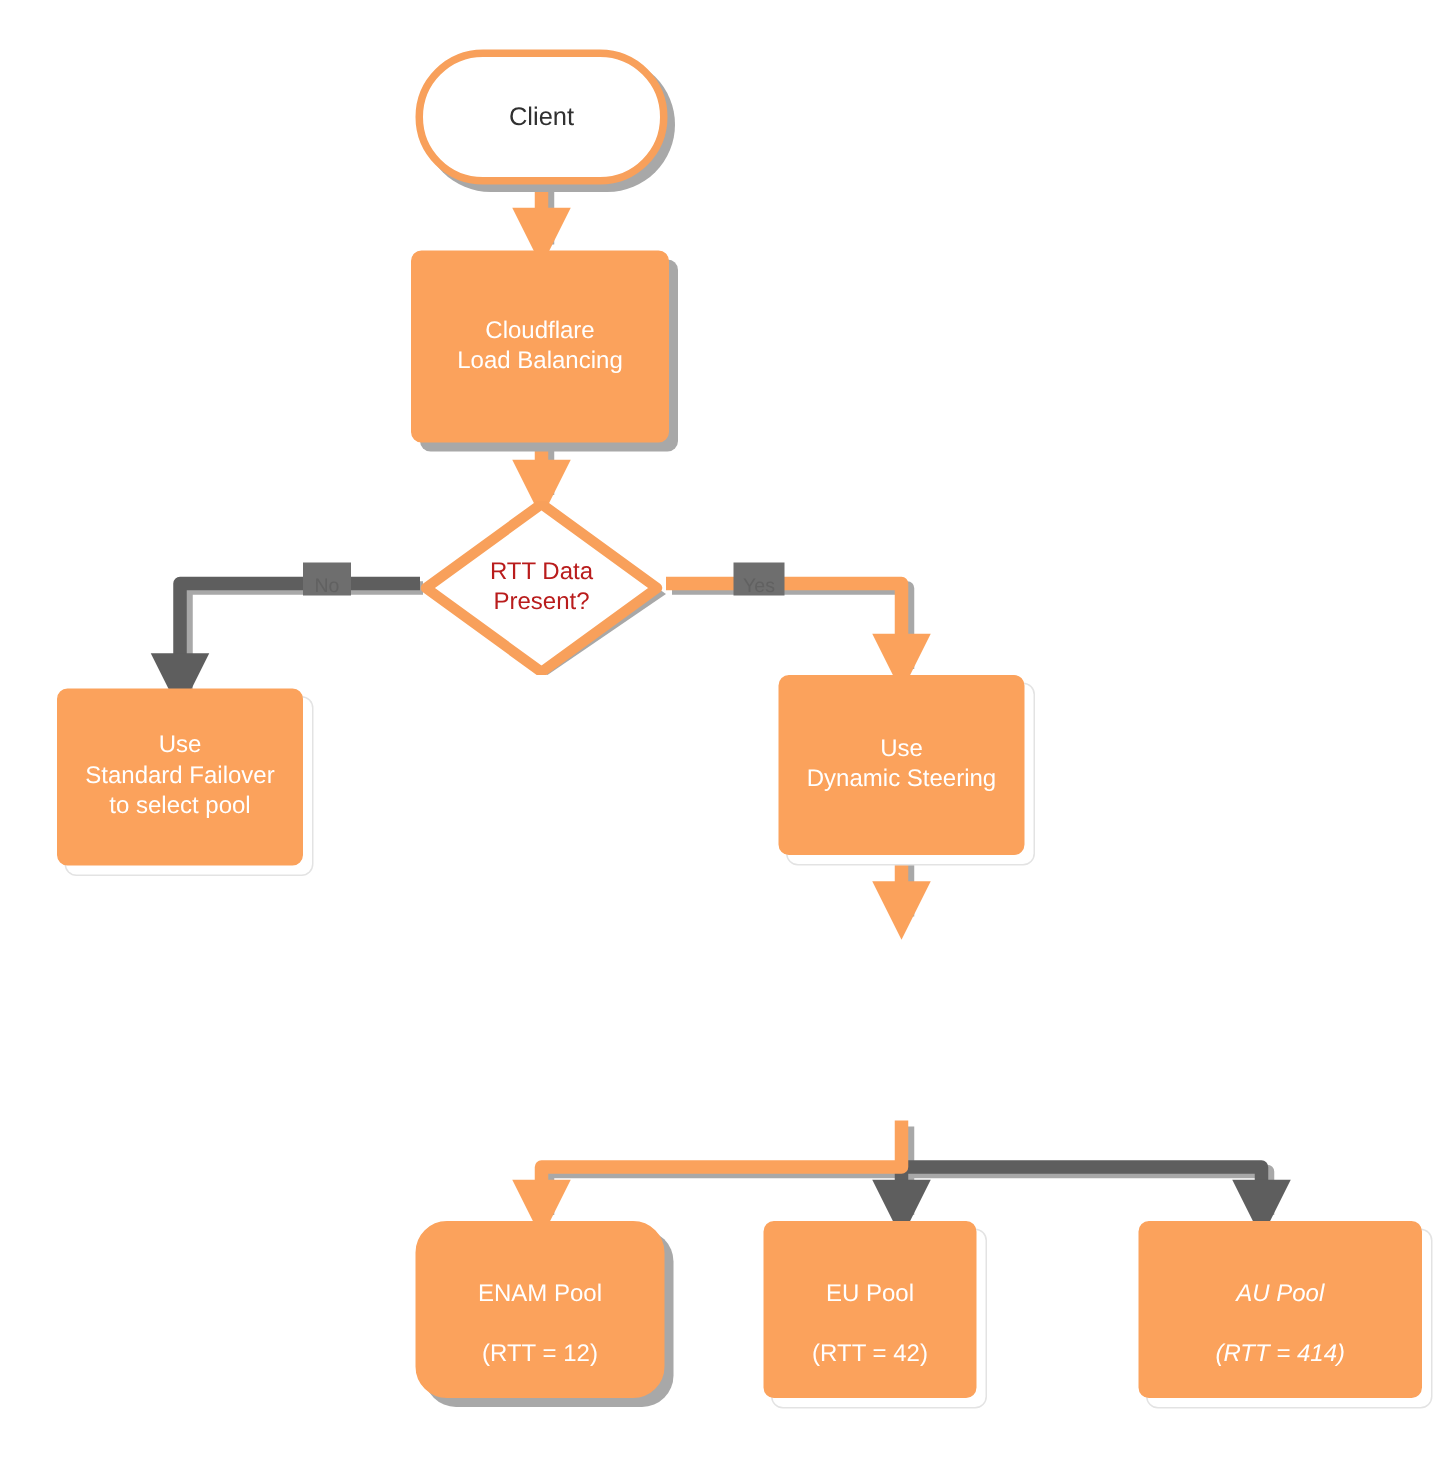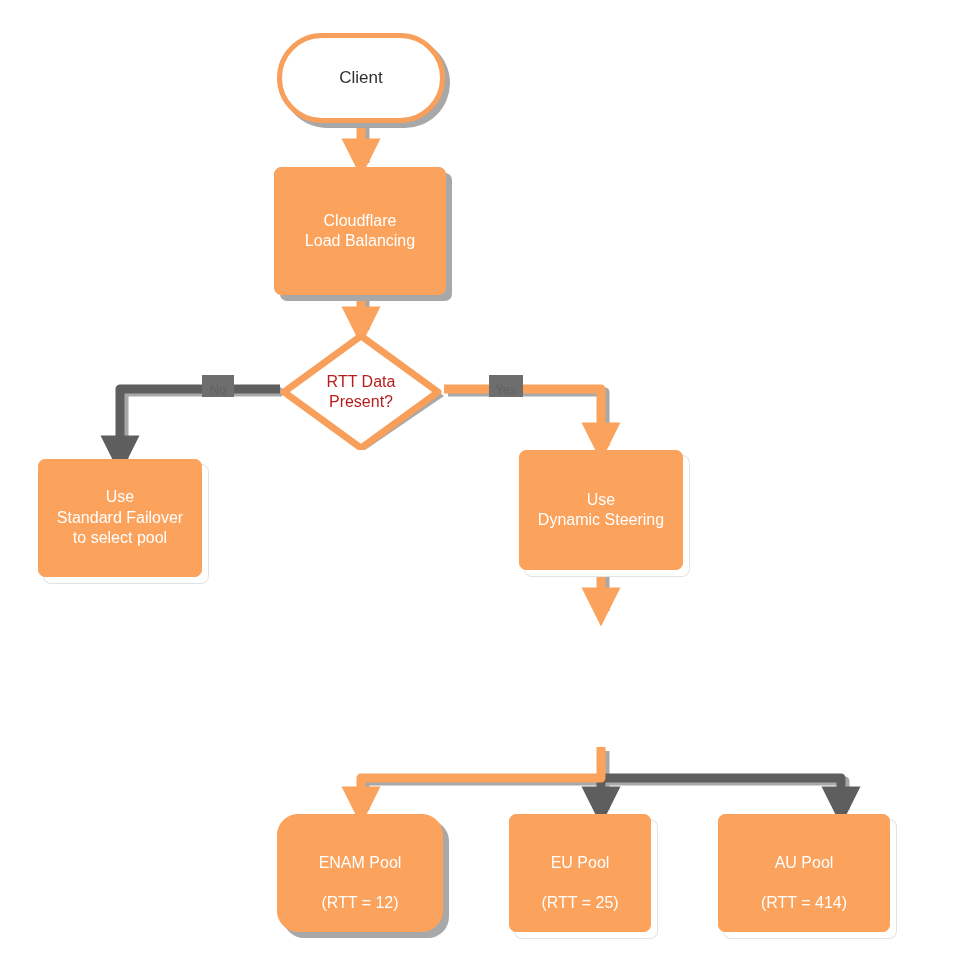--- a/index.html
+++ b/index.html
@@ -177,24 +177,24 @@
   <div class="node n-process shadow-gray" style="left:277px; top:814px; width:166px; height:118px;border-radius:21px;">
     <span class="node-label">
       <span>ENAM Pool</span><br>
       <span>(<span class="bold">RTT = 12</span>)</span>
     </span>
   </div>
 
   <div class="node n-process shadow-white" style="left:493px; top:814px; width:142px; height:118px;margin-left:16px;">
     <span class="node-label">
       <span>EU Pool</span><br>
-      <span>(RTT = 25)</span>
+      <span>(RTT = 42)</span>
     </span>
   </div>
 
-  <div class="node n-process shadow-white" style="left:718px; top:814px; width:172px; height:118px;">
+  <div class="node n-process shadow-white" style="left:759px; top:814px; width:189px; height:118px;font-style:italic;">
     <span class="node-label">
       <span>AU Pool</span><br>
       <span>(RTT = 414)</span>
     </span>
   </div>
 
 </div>
 
 </body></html>

